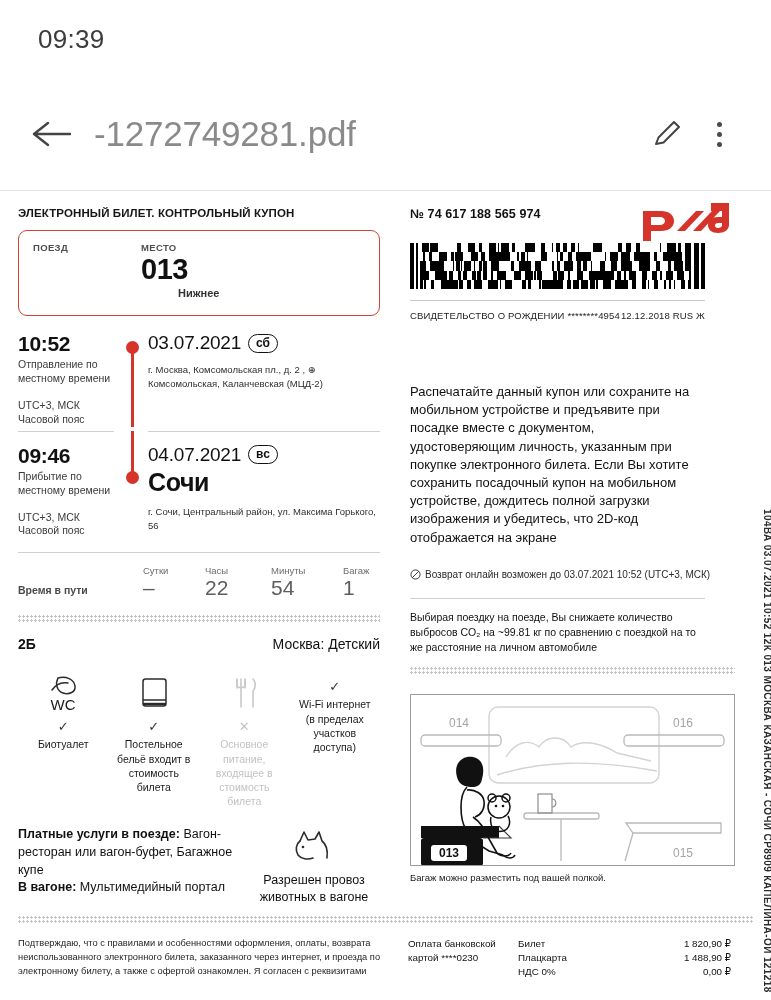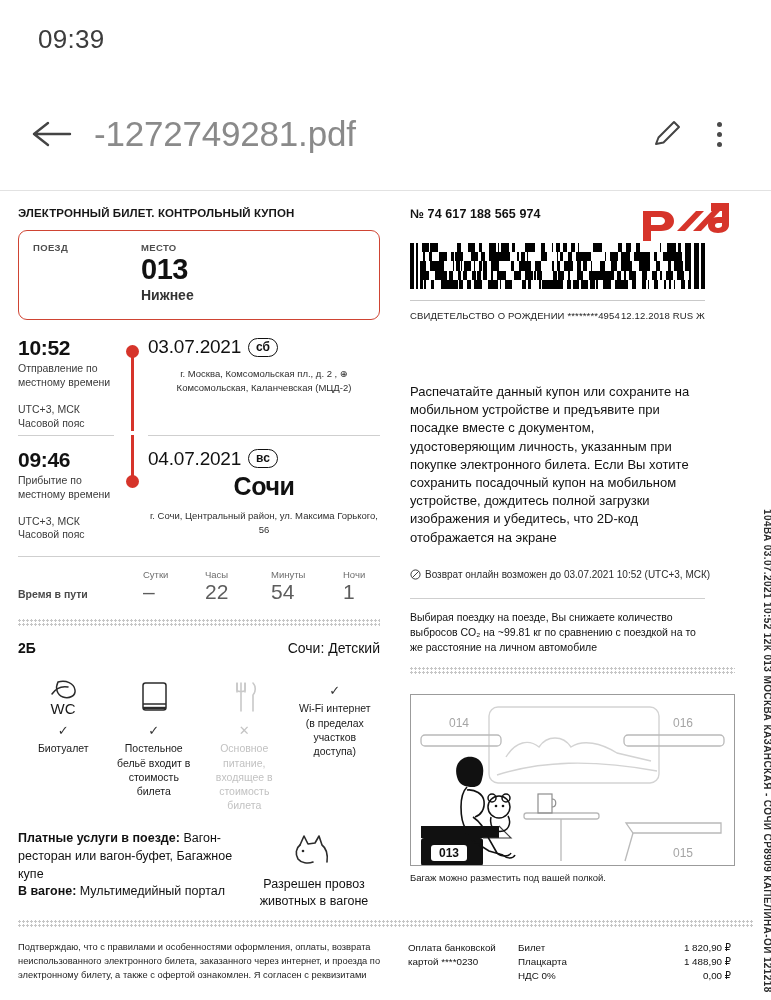--- a/index.html
+++ b/index.html
@@ -54,33 +54,33 @@
   .col-right { width:373px; padding:16px 40px 0 12px; position:relative; }
 
   .hdr-title { font-size:11.5px; font-weight:700; color:#161616; letter-spacing:.1px; margin-bottom:11px;}
 
   .seatbox { border:1.6px solid #cf4433; border-radius:9px; padding:11px 14px 16px 14px; display:flex; }
   .sb-cell { flex:none; }
   .sb-cell.c1{ width:108px }
   .sb-cell.c2{ width:124px }
   .sb-lab { font-size:9.5px; font-weight:700; color:#4e4e4e; letter-spacing:.35px; text-transform:uppercase; }
   .sb-val { font-size:29px; font-weight:700; color:#111; letter-spacing:-.5px; margin-top:1px; line-height:1.05;}
-  .sb-sub { font-size:14px; font-weight:700; color:#333; margin-top:3px; }
+  .sb-sub { font-size:11px; font-weight:700; color:#333; margin-top:3px;margin-left:37px; }
 
   
   .journey { margin-top:16px; position:relative; }
   .jrow { display:flex; position:relative; }
   .j-time { width:104px; flex:none; padding-right:8px; }
   .j-time .t { font-size:21px; font-weight:700; color:#111; letter-spacing:-.3px; }
   .j-time .d { font-size:10.5px; color:#3b3b3b; line-height:1.32; margin-top:2px; }
   .j-time .tz { font-size:10.5px; color:#3b3b3b; line-height:1.32; margin-top:13px; }
   .j-rail { width:22px; flex:none; position:relative; }
   .rail-line { position:absolute; left:9px; top:14px; bottom:0; width:3.2px; background:#d6342a; }
   .dot { position:absolute; left:4px; width:13px; height:13px; border-radius:50%; background:#d6342a; }
-  .j-body { flex:1; padding-left:4px;text-align:center; }
+  .j-body { flex:1; padding-left:4px; }
   .j-date { display:flex; align-items:center; gap:7px; }
   .j-date .dt { font-size:19px; color:#111; letter-spacing:-.2px; }
   .dow { border:1.4px solid #111; border-radius:10px; padding:0 7px; font-size:12px; font-weight:700; color:#111; line-height:17px; }
   .j-station { font-size:25px; font-weight:700; color:#111; line-height:1.12; margin-top:2px; letter-spacing:-.4px; }
   .j-addr { font-size:9.5px; color:#2e2e2e; line-height:1.45; margin-top:9px; }
 
   .hr-thin { height:1px; background:#cfcfcf; margin:14px 0 0 0; }
 
   
   .duration { display:flex; align-items:flex-end; margin-top:12px; padding-bottom:4px; }
@@ -257,30 +257,30 @@
           </div>
           <div class="dur-cell w2">
             <div class="dur-lab">Часы</div>
             <div class="dur-val">22</div>
           </div>
           <div class="dur-cell w3">
             <div class="dur-lab">Минуты</div>
             <div class="dur-val">54</div>
           </div>
           <div class="dur-cell w4">
-            <div class="dur-lab">Ночи</div>
+            <div class="dur-lab">Багаж</div>
             <div class="dur-val">1</div>
           </div>
         </div>
 
         <div class="perf"></div>
 
         <div class="class-row">
           <div class="class-code">2Б</div>
-          <div class="tariff">Сочи: Детский</div>
+          <div class="tariff">Москва: Детский</div>
         </div>
 
         <div class="amen">
           <div class="amen-item">
             <div class="amen-ico">
               <svg width="54" height="40" viewBox="0 0 54 40">
                 <path d="M22 4 C30 2 38 5 39 12 C40 18 33 21 27 19 C21 17 19 10 22 4 Z" fill="none" stroke="#2b2b2b" stroke-width="1.5"></path>
                 <path d="M16 16 C20 10 26 8 32 9" fill="none" stroke="#2b2b2b" stroke-width="1.5" stroke-linecap="round"></path>
                 <text x="27" y="36" font-size="15" font-family="Liberation Sans, sans-serif" fill="#1a1a1a" text-anchor="middle">WC</text>
               </svg>

